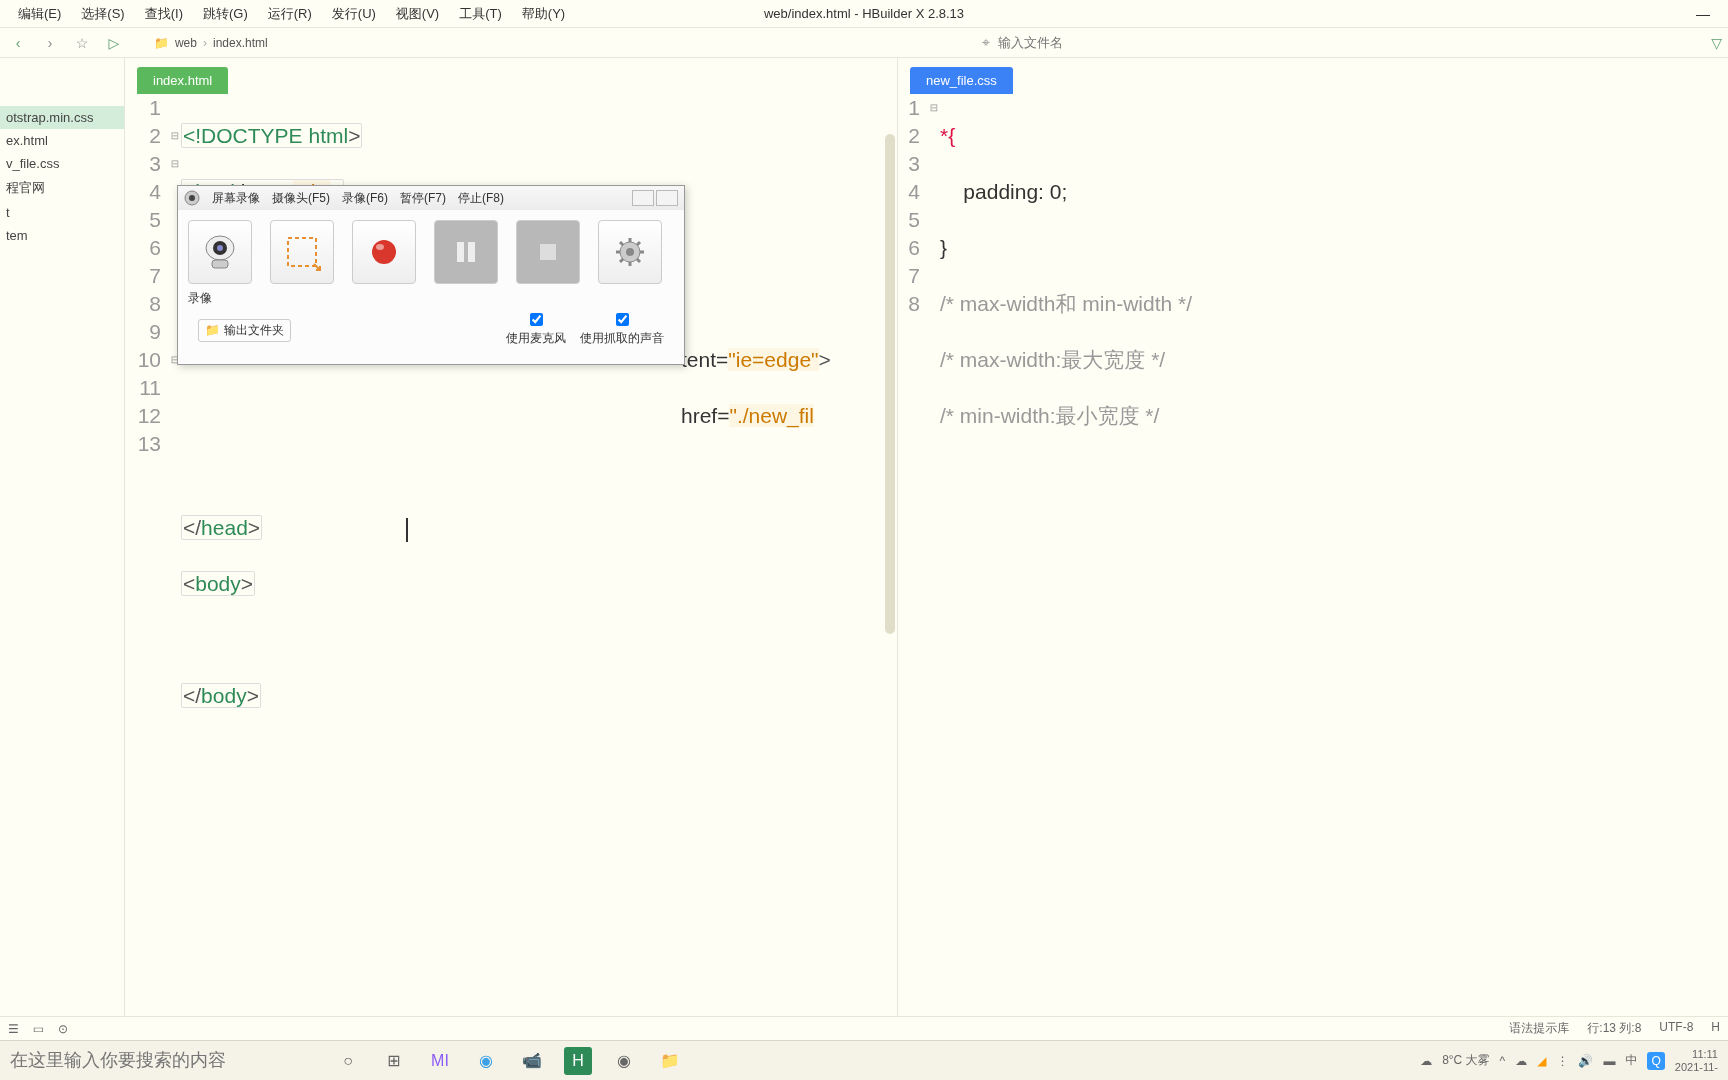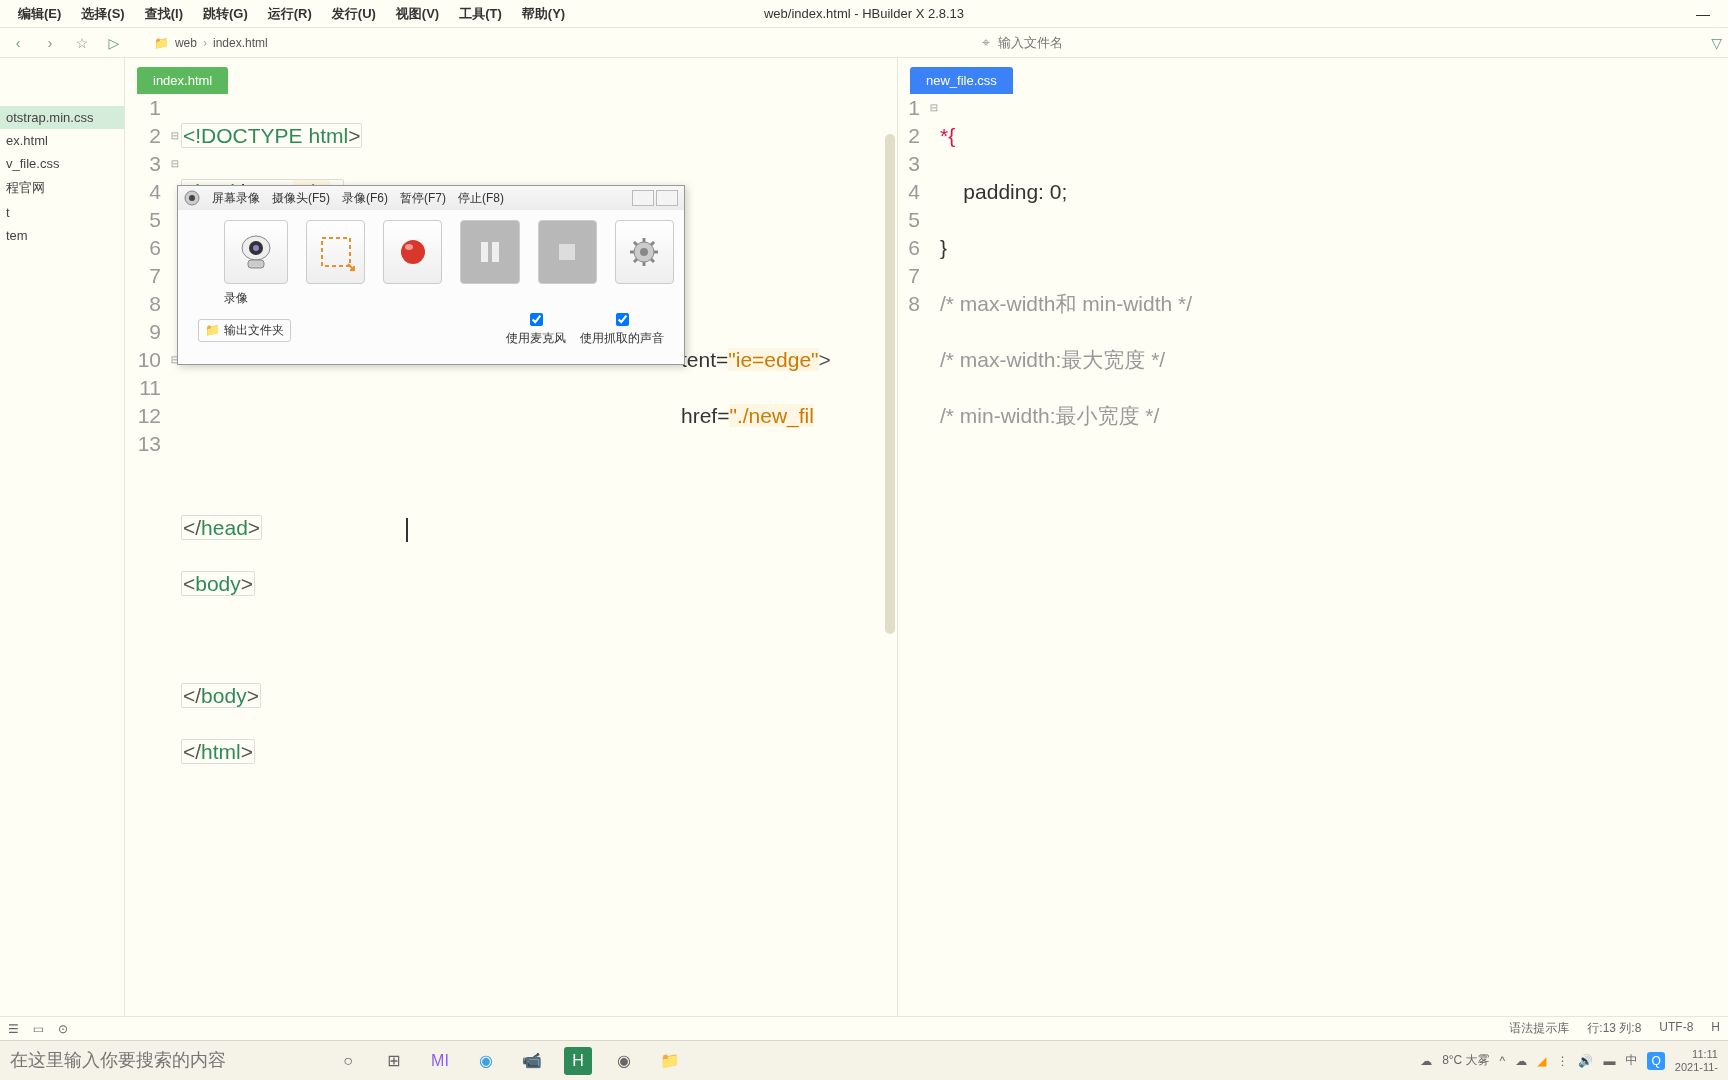--- a/index.html
+++ b/index.html
@@ -1,19 +1,19 @@
 <!DOCTYPE html>
 <html><head>
 <meta charset="utf-8">
 <style>
 * { margin: 0; padding: 0; box-sizing: border-box; font-family: "Microsoft YaHei", sans-serif; }
 body { width: 1728px; height: 1080px; background: #fffef5; overflow: hidden; font-size: 14px; color: #333; position: relative; }
 
 .menubar { height: 28px; display: flex; align-items: center; padding: 0 8px; background: #fffef5; border-bottom: 1px solid #e8e6d8; }
-.menubar .menu-item { padding: 4px 10px; cursor: pointer; font-size: 13px; font-weight: bold; }
+.menubar .menu-item { padding: 4px 10px; cursor: pointer; font-size: 13px; }
 .menubar .title { position: absolute; left: 50%; transform: translateX(-50%); font-size: 13px; }
 .menubar .win-min { margin-left: auto; padding: 4px 10px; }
 
 .toolbar { height: 30px; display: flex; align-items: center; padding: 0 6px; background: #fffef5; border-bottom: 1px solid #e8e6d8; gap: 8px; }
 .tool-btn { width: 24px; height: 24px; display: flex; align-items: center; justify-content: center; color: #888; cursor: pointer; }
 .breadcrumb { display: flex; align-items: center; gap: 6px; font-size: 12px; color: #555; margin-left: 20px; }
 .bc-sep { color: #aaa; }
 .search-area { margin-left: auto; display: flex; align-items: center; gap: 8px; flex: 0 0 740px; }
 .search-input { flex: 1; border: none; background: transparent; font-size: 13px; color: #3b82f6; outline: none; }
 .filter-icon { margin-left: auto; color: #5a9e6f; }
@@ -59,21 +59,21 @@
 .tb-icon { width: 28px; height: 28px; display: flex; align-items: center; justify-content: center; font-size: 16px; }
 .tb-tray { margin-left: auto; display: flex; align-items: center; gap: 10px; font-size: 12px; }
 .tb-clock { text-align: right; font-size: 11px; line-height: 13px; }
 
 .recorder { position: absolute; left: 177px; top: 185px; width: 508px; height: 180px; background: #fcfcfc; border: 1px solid #999; box-shadow: 2px 2px 8px rgba(0,0,0,0.2); }
 .rec-titlebar { height: 24px; display: flex; align-items: center; padding: 0 6px; font-size: 12px; gap: 12px; background: linear-gradient(#f8f8f8,#ececec); }
 .rec-ico { width: 16px; height: 16px; }
 .rec-winbtns { margin-left: auto; display: flex; }
 .rec-winbtn { width: 22px; height: 16px; border: 1px solid #bbb; background: #f4f4f4; margin-left: 2px; }
 .rec-body { padding: 10px 10px 6px; }
-.rec-buttons { display: flex; gap: 18px; margin-left: 36px; }
+.rec-buttons { display: flex; gap: 18px; }
 .rec-btn { width: 64px; height: 64px; border: 1px solid #ccc; border-radius: 4px; background: linear-gradient(#fff,#eee); display: flex; align-items: center; justify-content: center; position: relative; }
 .rec-btn.first { width: 64px; }
 .rec-label { font-size: 12px; margin-top: 6px; }
 .rec-footer { display: flex; align-items: center; padding: 6px 10px 0; gap: 16px; font-size: 12px; }
 .rec-folder { display: flex; align-items: center; gap: 4px; border: 1px solid #ccc; padding: 2px 6px; border-radius: 3px; }
 .rec-checks { margin-left: auto; display: flex; gap: 14px; }
 .rec-check { display: flex; align-items: center; gap: 4px; flex-direction: column; }
 </style>
 </head>
 <body>
@@ -161,21 +161,20 @@
 <div class="line"><span class="box"><span class="c-punc">&lt;</span><span class="c-tag">html</span> <span class="c-attr">lang</span><span class="c-punc">=</span><span class="c-str">"zh"</span><span class="c-punc">&gt;</span></span></div>
 <div class="line"><span class="box"><span class="c-punc">&lt;</span><span class="c-tag">head</span><span class="c-punc">&gt;</span></span></div>
 <div class="line"></div>
 <div class="line" style="padding-left:500px"><span class="c-attr">tent=</span><span class="c-str">"ie=edge"</span><span class="c-punc">&gt;</span></div>
 <div class="line" style="padding-left:500px"><span class="c-attr">href=</span><span class="c-str">"./new_fil</span></div>
 <div class="line"></div>
 <div class="line"><span class="box"><span class="c-punc">&lt;/</span><span class="c-tag">head</span><span class="c-punc">&gt;</span></span></div>
 <div class="line"><span class="box"><span class="c-punc">&lt;</span><span class="c-tag">body</span><span class="c-punc">&gt;</span></span></div>
 <div class="line"></div>
 <div class="line"><span class="box"><span class="c-punc">&lt;/</span><span class="c-tag">body</span><span class="c-punc">&gt;</span></span></div>
-<div class="line"><span class="box"><span class="c-punc">&lt;/</span><span class="c-tag">html</span><span class="c-punc">&gt;</span></span></div>
         </div>
         <div class="text-cursor" style="left:281px; top:424px"></div>
         <div class="scrollbar-v"></div>
       </div>
     </div>
 
     <div class="editor-pane pane-right">
       <div class="tab-row">
         <div class="tab active-right">new_file.css</div>
       </div>

